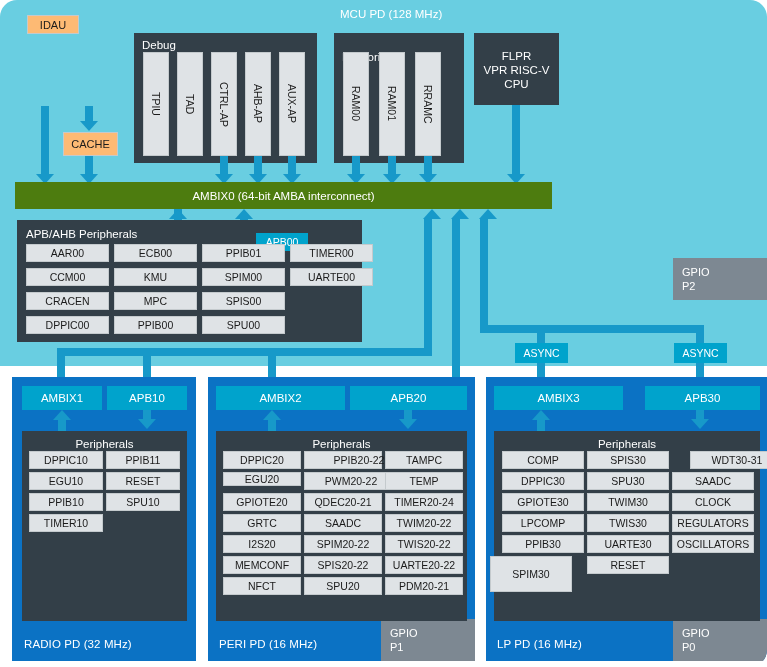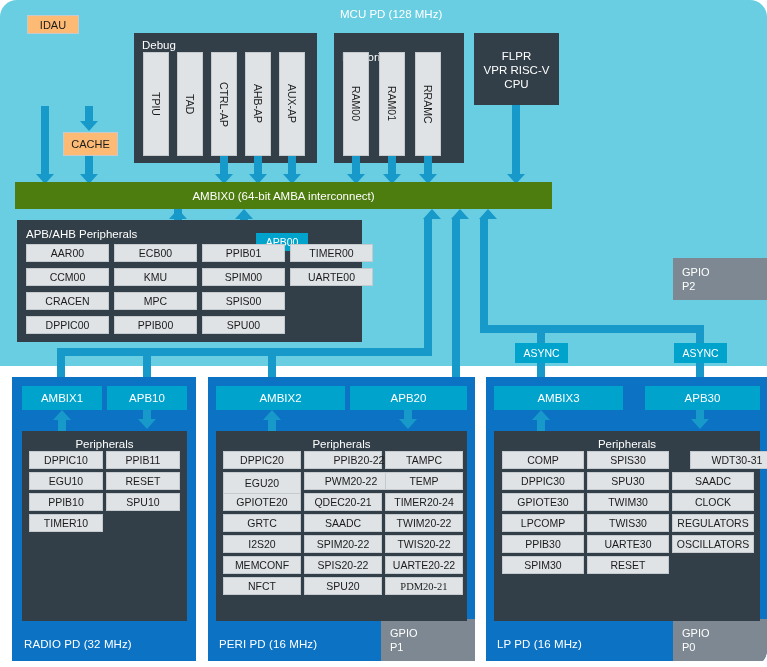--- a/index.html
+++ b/index.html
@@ -210,42 +210,42 @@
   <div class="abs wire" style="left:268px;top:419px;width:8px;height:12px;"></div>
   <div class="abs arrow-u" style="left:263px;top:410px;"></div>
   <div class="abs wire" style="left:404px;top:410px;width:8px;height:11px;"></div>
   <div class="abs arrow-d" style="left:399px;top:419px;"></div>
 
   <div class="abs dark" style="left:216px;top:431px;width:251px;height:190px;">
     <div class="dark-title center" style="top:7px;">Peripherals</div>
   </div>
 
   <div class="abs chip" style="left:223px;top:451px;width:78px;height:18px;">DPPIC20</div>
-  <div class="abs chip" style="left:223px;top:472px;width:78px;height:22px;">EGU20</div>
+  <div class="abs chip" style="left:223px;top:472px;width:78px;height:14px;">EGU20</div>
   <div class="abs chip" style="left:223px;top:493px;width:78px;height:18px;">GPIOTE20</div>
   <div class="abs chip" style="left:223px;top:514px;width:78px;height:18px;">GRTC</div>
   <div class="abs chip" style="left:223px;top:535px;width:78px;height:18px;">I2S20</div>
   <div class="abs chip" style="left:223px;top:556px;width:78px;height:18px;">MEMCONF</div>
   <div class="abs chip" style="left:223px;top:577px;width:78px;height:18px;">NFCT</div>
 
   <div class="abs chip" style="left:304px;top:451px;width:78px;height:18px;padding-left:32px;">PPIB20-22</div>
   <div class="abs chip" style="left:304px;top:472px;width:94px;height:18px;">PWM20-22</div>
   <div class="abs chip" style="left:304px;top:493px;width:78px;height:18px;">QDEC20-21</div>
   <div class="abs chip" style="left:304px;top:514px;width:78px;height:18px;">SAADC</div>
   <div class="abs chip" style="left:304px;top:535px;width:78px;height:18px;">SPIM20-22</div>
   <div class="abs chip" style="left:304px;top:556px;width:78px;height:18px;">SPIS20-22</div>
   <div class="abs chip" style="left:304px;top:577px;width:78px;height:18px;">SPU20</div>
 
   <div class="abs chip" style="left:385px;top:451px;width:78px;height:18px;">TAMPC</div>
   <div class="abs chip" style="left:385px;top:472px;width:78px;height:18px;">TEMP</div>
   <div class="abs chip" style="left:385px;top:493px;width:78px;height:18px;">TIMER20-24</div>
   <div class="abs chip" style="left:385px;top:514px;width:78px;height:18px;">TWIM20-22</div>
   <div class="abs chip" style="left:385px;top:535px;width:78px;height:18px;">TWIS20-22</div>
   <div class="abs chip" style="left:385px;top:556px;width:78px;height:18px;">UARTE20-22</div>
-  <div class="abs chip" style="left:385px;top:577px;width:78px;height:18px;font-family:Liberation Serif, serif;">PDM20-21</div>
+  <div class="abs chip" style="left:385px;top:577px;width:78px;height:18px;">PDM20-21</div>
 
   <div class="abs pd" style="left:486px;top:377px;width:281px;height:284px;"></div>
   <div class="abs pd-label" style="left:497px;top:638px;">LP PD (16 MHz)</div>
   <div class="abs gpio" style="left:673px;top:619px;width:94px;height:42px;">GPIO
 P0</div>
 
   <div class="abs bus" style="left:494px;top:386px;width:129px;height:24px;">AMBIX3</div>
   <div class="abs bus" style="left:645px;top:386px;width:115px;height:24px;">APB30</div>
 
   <div class="abs wire" style="left:537px;top:419px;width:8px;height:12px;"></div>
@@ -255,21 +255,21 @@
 
   <div class="abs dark" style="left:494px;top:431px;width:266px;height:190px;">
     <div class="dark-title center" style="top:7px;">Peripherals</div>
   </div>
 
   <div class="abs chip" style="left:502px;top:451px;width:82px;height:18px;">COMP</div>
   <div class="abs chip" style="left:502px;top:472px;width:82px;height:18px;">DPPIC30</div>
   <div class="abs chip" style="left:502px;top:493px;width:82px;height:18px;">GPIOTE30</div>
   <div class="abs chip" style="left:502px;top:514px;width:82px;height:18px;">LPCOMP</div>
   <div class="abs chip" style="left:502px;top:535px;width:82px;height:18px;">PPIB30</div>
-  <div class="abs chip" style="left:502px;top:556px;width:82px;height:18px;">SPIM30</div>
+  <div class="abs chip" style="left:490px;top:556px;width:82px;height:36px;">SPIM30</div>
 
   <div class="abs chip" style="left:587px;top:451px;width:82px;height:18px;">SPIS30</div>
   <div class="abs chip" style="left:587px;top:472px;width:82px;height:18px;">SPU30</div>
   <div class="abs chip" style="left:587px;top:493px;width:82px;height:18px;">TWIM30</div>
   <div class="abs chip" style="left:587px;top:514px;width:82px;height:18px;">TWIS30</div>
   <div class="abs chip" style="left:587px;top:535px;width:82px;height:18px;">UARTE30</div>
   <div class="abs chip" style="left:587px;top:556px;width:82px;height:18px;">RESET</div>
 
   <div class="abs chip" style="left:690px;top:451px;width:94px;height:18px;">WDT30-31</div>
   <div class="abs chip" style="left:672px;top:472px;width:82px;height:18px;">SAADC</div>

